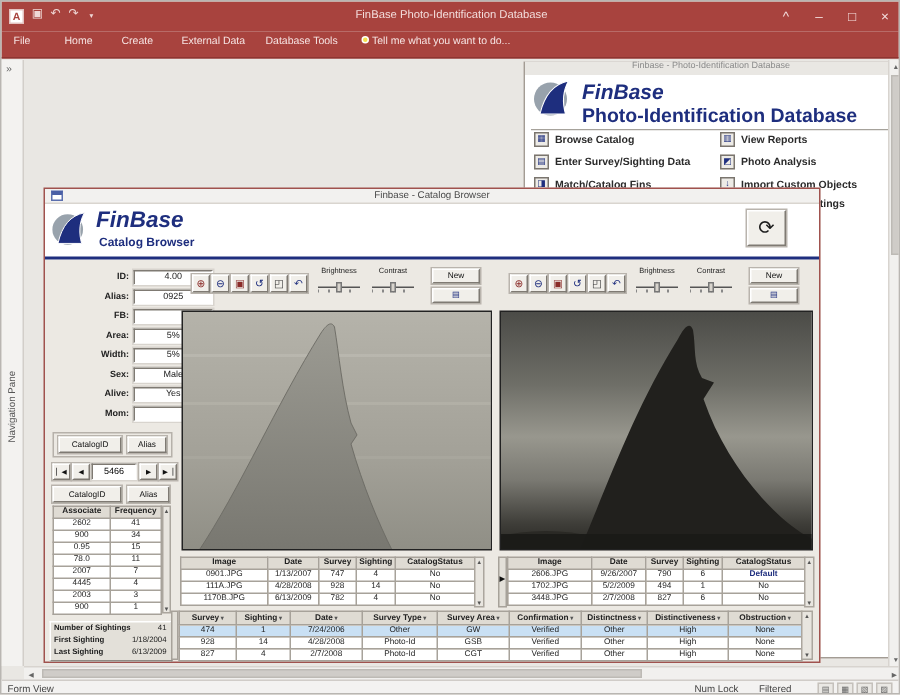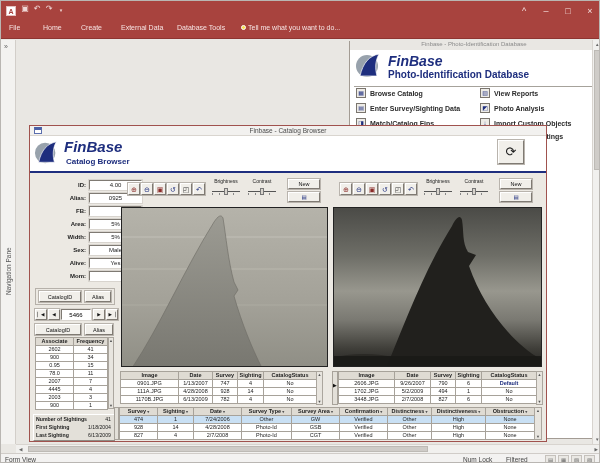--- a/index.html
+++ b/index.html
@@ -31,21 +31,21 @@
   .scrarrow { position:absolute; font-size:4.5px; color:#666; }
   .scrthumb { position:absolute; background:#CFCCC8; border:1px solid #BDBab5; }
   #statusbar { left:0; top:452px; width:600px; height:11px; background:#F3F2F1; border-top:1px solid #D0CCC8; font-size:6.5px; color:#444; }
   .viewbtn { position:absolute; top:1px; width:11px; height:9px; border:1px solid #C5C1BC; background:#EAE8E4;
              font-size:5.5px; text-align:center; line-height:8px; color:#666; }
 
   
   #switchboard { left:348px; top:40px; width:250px; height:398px; background:#fff; border:1px solid #A39C94; }
   #sb-title { position:absolute; left:0; top:-1px; width:100%; height:9px; font-size:6px; color:#8a8a8a; text-align:center; background:#E9E7E3; }
   .sb-logo-title { position:absolute; left:38px; top:11px; font-size:14px; font-weight:bold; font-style:italic; color:#1E2E7E; }
-  .sb-logo-sub { position:absolute; left:38px; top:27px; font-size:10px; font-weight:bold; color:#1E2E7E; }
+  .sb-logo-sub { position:absolute; left:38px; top:27px; font-size:13px; font-weight:bold; color:#1E2E7E; }
   .sb-div { position:absolute; left:4px; top:44px; width:240px; height:2px; border-top:1px solid #A6A29B; border-bottom:1px solid #fff; }
   .mi { position:absolute; width:10px; height:10px; border:1px solid #7A756E; background:#EDEBE6; font-size:6px;
         line-height:9px; text-align:center; color:#1E2E7E; }
   .mlabel { position:absolute; font-size:7px; font-weight:bold; color:#2b2b2b; white-space:nowrap; }
 
   
   #browser { left:28px; top:124px; width:518px; height:317px; background:#ECE9E3; border:1px solid #A0524E; z-index:5; }
   #cb-titlebar { position:absolute; left:0; top:0; width:100%; height:10px; background:#F2F1EF; border-bottom:1px solid #D9D5CF; }
   #cb-titlebar .t { position:absolute; width:100%; text-align:center; top:1px; font-size:6.5px; color:#4a4a4a; }
   .formicon { position:absolute; left:4px; top:1px; width:8px; height:7px; background:#fff; border:1px solid #5B6FAE; border-top:3px solid #4A5FA5; }
@@ -103,20 +103,21 @@
 <body>
 
 <div id="stage">
 
   <div id="titlebar" class="abs">
     <span class="appicon">A</span>
     <span class="qat" style="left:18px">▣</span>
     <span class="qat" style="left:30px">↶</span>
     <span class="qat" style="left:42px">↷</span>
     <span class="qat" style="left:54px;font-size:5px;top:6px">▾</span>
+    <span class="ttl">FinBase Photo-Identification Database</span>
     <span class="winbtn" style="right:66px">^</span>
     <span class="winbtn" style="right:44px">–</span>
     <span class="winbtn" style="right:22px">□</span>
     <span class="winbtn" style="right:0">×</span>
   </div>
 
   <div id="ribbon" class="abs">
     <span class="rtab" style="left:8px">File</span>
     <span class="rtab" style="left:42px">Home</span>
     <span class="rtab" style="left:80px">Create</span>

